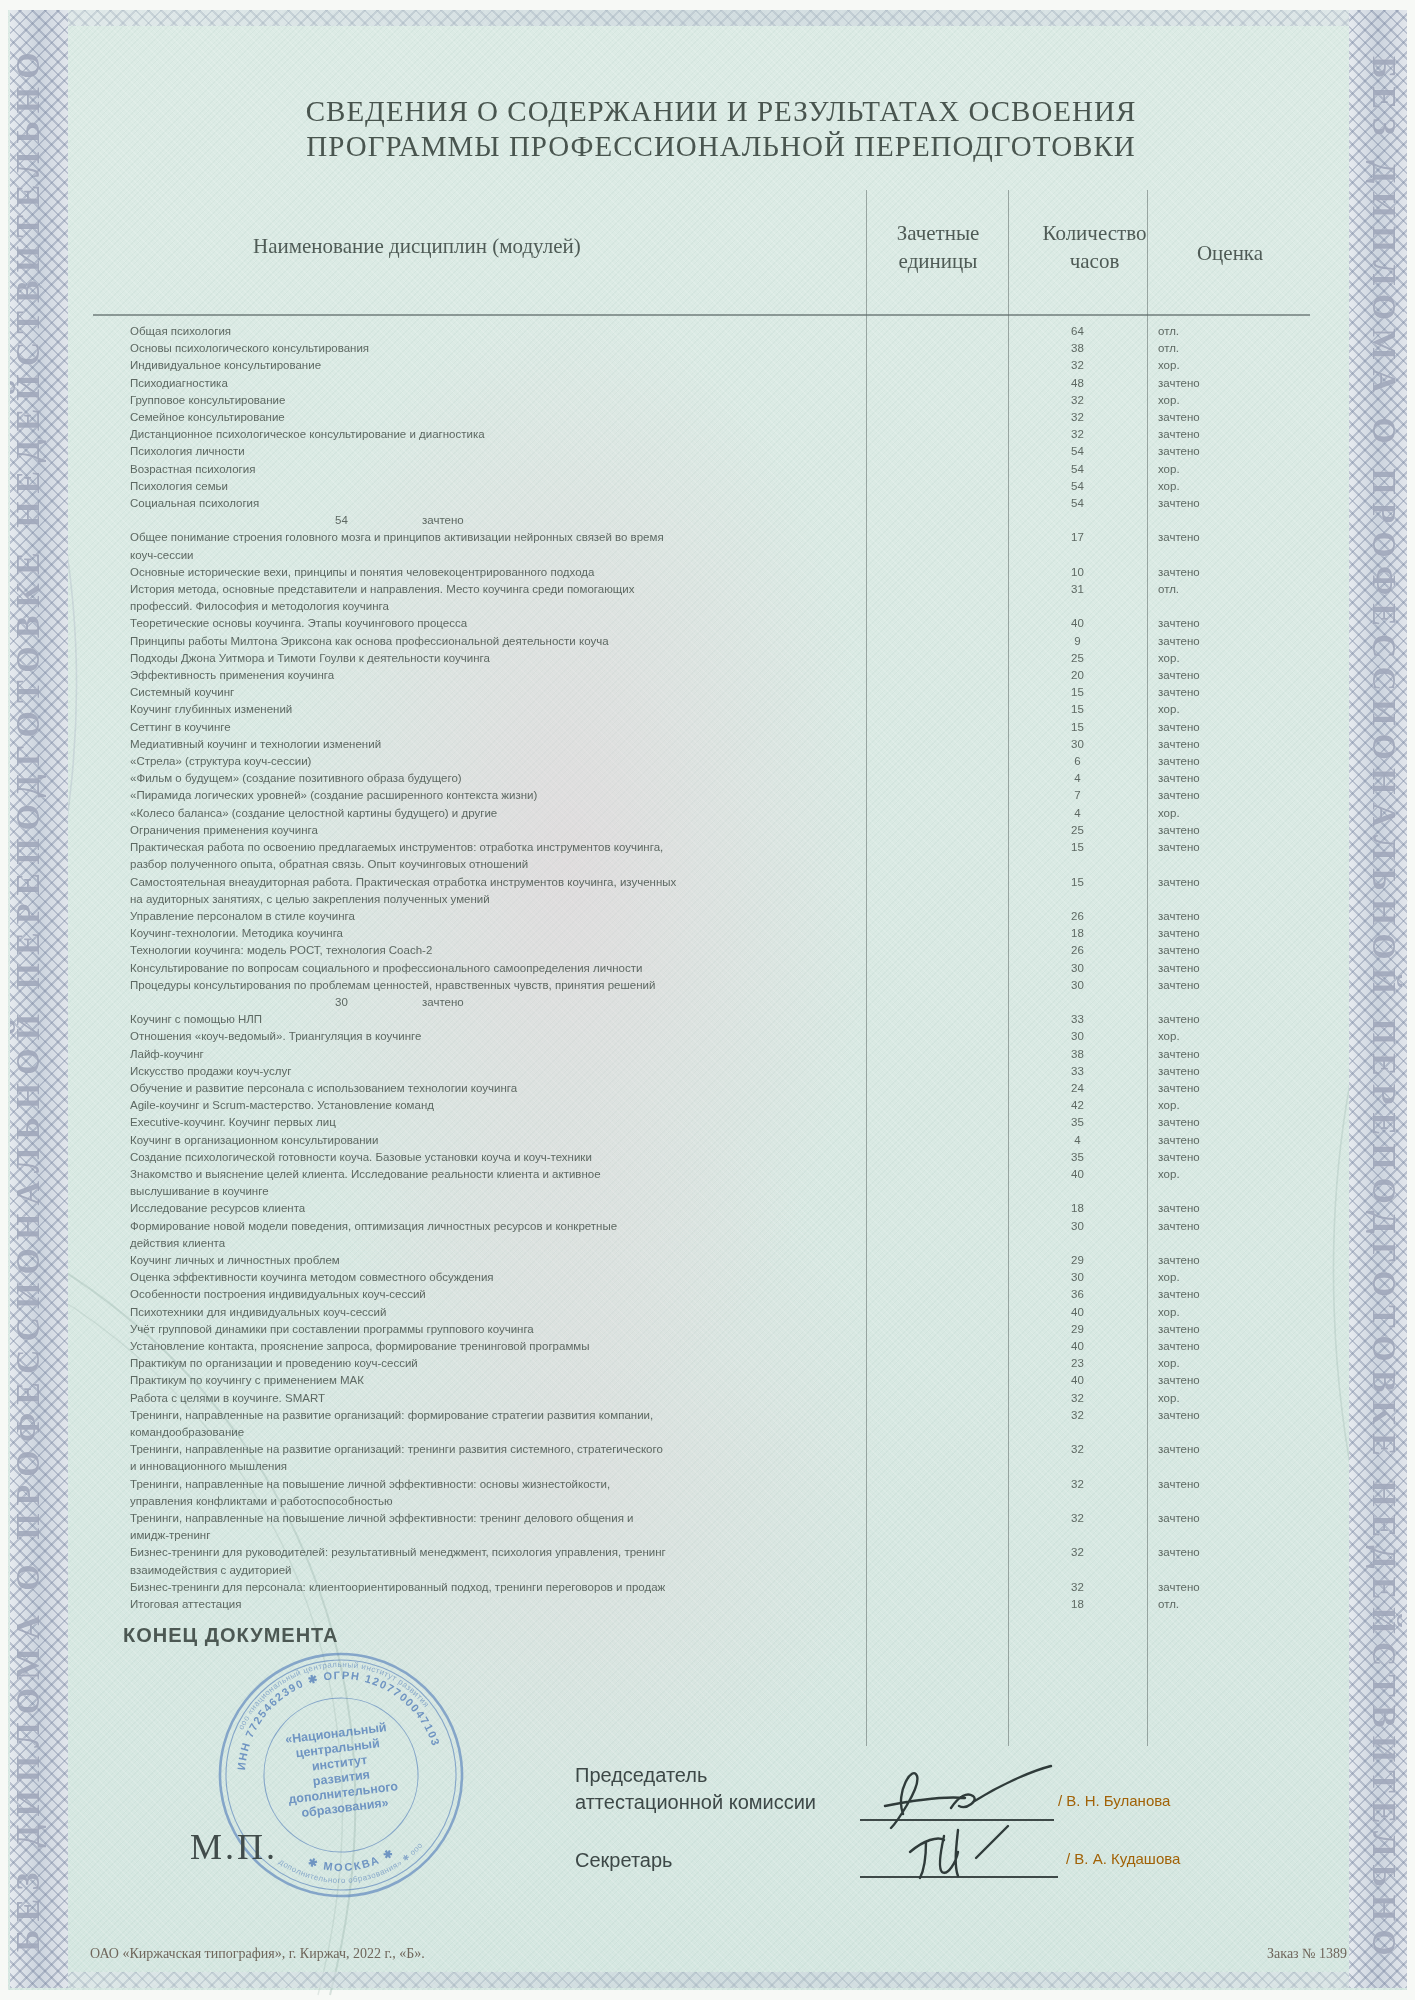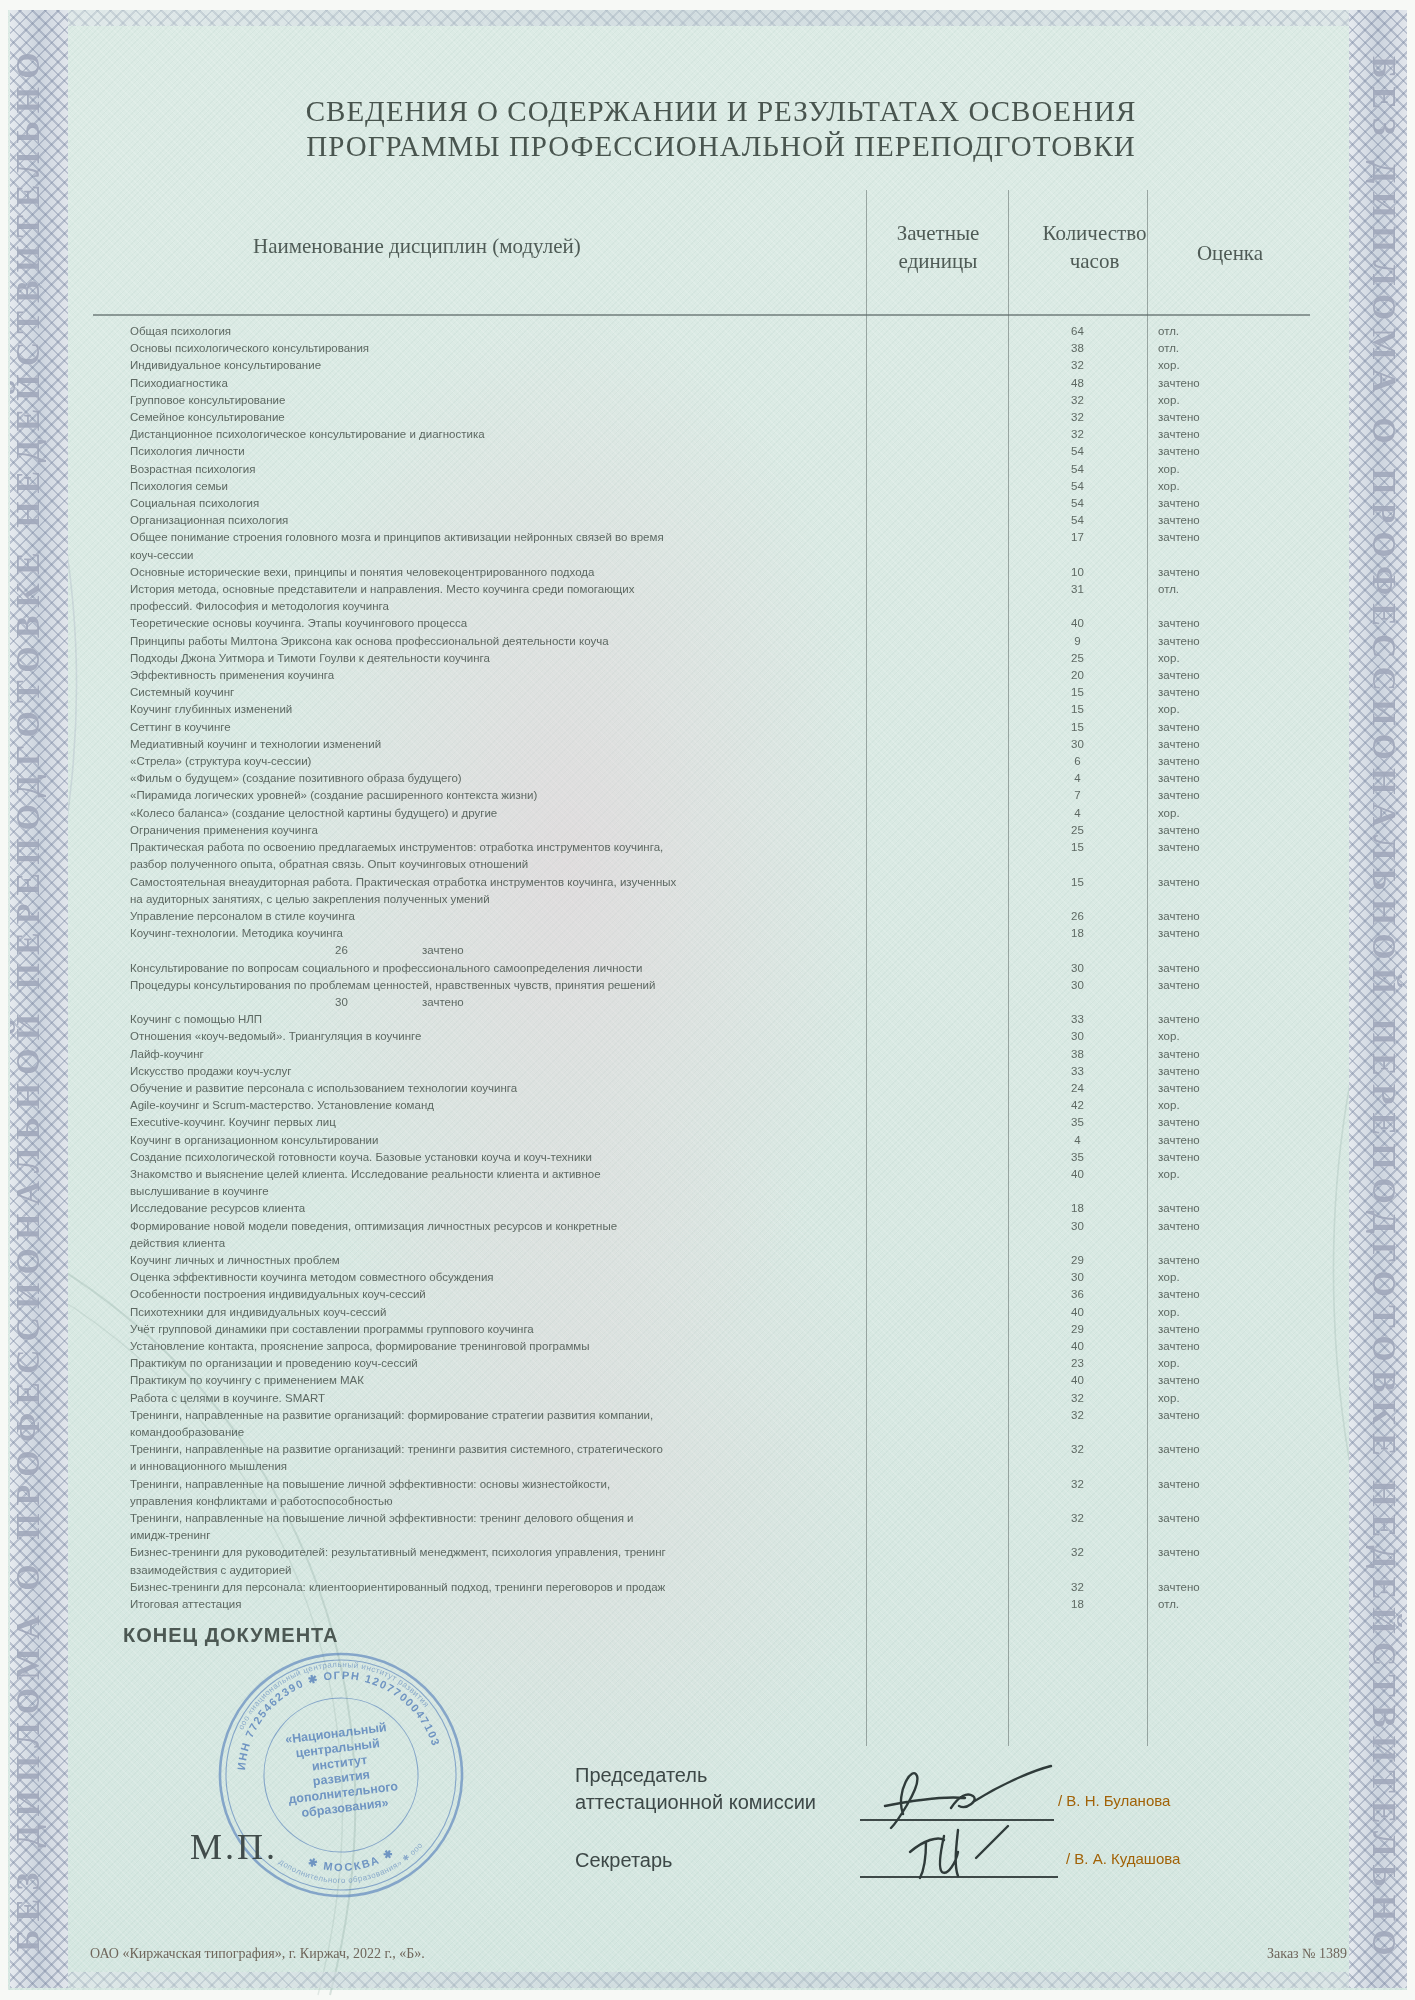--- a/index.html
+++ b/index.html
@@ -162,21 +162,20 @@
         <div class="c-hours">54</div>
         <div class="c-grade">хор.</div>
       </div>
       <div class="trow">
         <div class="c-name">Социальная психология</div>
         <div class="c-credit"></div>
         <div class="c-hours">54</div>
         <div class="c-grade">зачтено</div>
       </div>
       <div class="trow">
-        <div class="c-name">Организационная психология</div>
         <div class="c-credit"></div>
         <div class="c-hours">54</div>
         <div class="c-grade">зачтено</div>
       </div>
       <div class="trow">
         <div class="c-name">Общее понимание строения головного мозга и принципов активизации нейронных связей во время
 коуч-сессии</div>
         <div class="c-credit"></div>
         <div class="c-hours">17</div>
         <div class="c-grade">зачтено</div>
@@ -292,20 +291,21 @@
         <div class="c-hours">26</div>
         <div class="c-grade">зачтено</div>
       </div>
       <div class="trow">
         <div class="c-name">Коучинг-технологии. Методика коучинга</div>
         <div class="c-credit"></div>
         <div class="c-hours">18</div>
         <div class="c-grade">зачтено</div>
       </div>
       <div class="trow">
+        <div class="c-name">Технологии коучинга: модель РОСТ, технология Coach-2</div>
         <div class="c-credit"></div>
         <div class="c-hours">26</div>
         <div class="c-grade">зачтено</div>
       </div>
       <div class="trow">
         <div class="c-name">Консультирование по вопросам социального и профессионального самоопределения личности</div>
         <div class="c-credit"></div>
         <div class="c-hours">30</div>
         <div class="c-grade">зачтено</div>
       </div>

